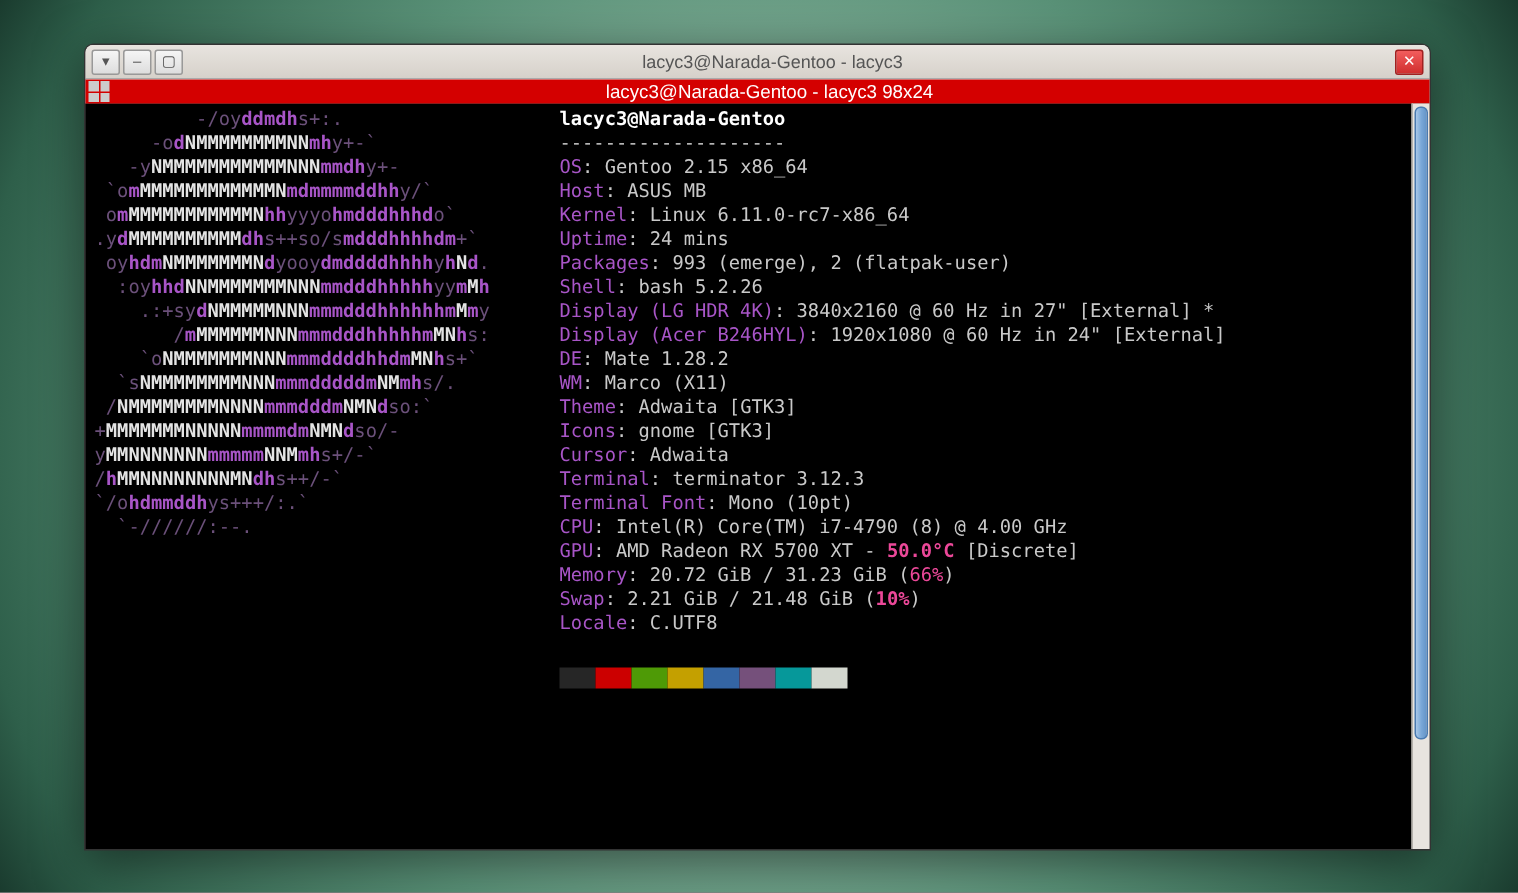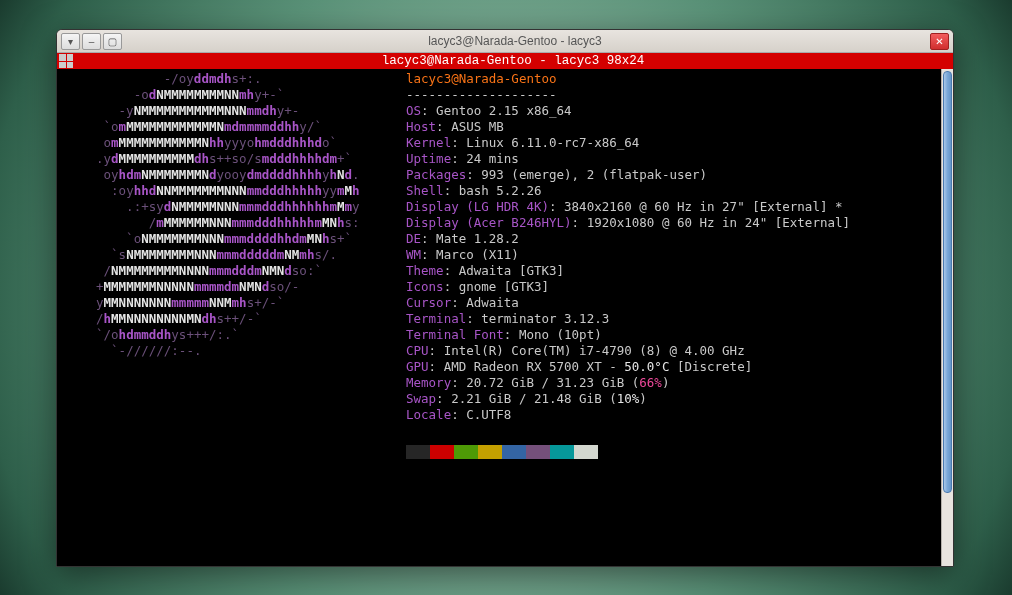--- a/index.html
+++ b/index.html
@@ -73,21 +73,21 @@
   }
   .tbtn.close {
     background: linear-gradient(#f25d5d, #d02e2e);
     color: #fff;
     border-color: #a02020;
   }
   .redbar {
     height: 16px;
     background: #d40000;
     color: #fff;
-    font-family: Liberation Mono, monospace;
+    font-family: Liberation Sans, sans-serif;
     font-size: 12.5px;
     display: flex;
     align-items: center;
     justify-content: center;
     position: relative;
     padding-left: 16px;
   }
   .redbar-icon {
     position: absolute;
     left: 2px;
@@ -110,21 +110,20 @@
   .term {
     flex: 1;
     background: #000;
     color: #ccc;
     font-family: "DejaVu Sans Mono", Menlo, monospace;
     font-size: 12.5px;
     line-height: 16px;
     padding: 2px 4px 2px 6px;
     white-space: pre;
     overflow: hidden;
-    margin-left: 33px;
   }
   .scrollbar {
     width: 11px;
     background: #e8e4df;
     border-left: 1px solid #b5b1ab;
     position: relative;
   }
   .scrollthumb {
     position: absolute;
     left: 1px;
@@ -142,23 +141,23 @@
     width: 310px;
   }
   .info-col {
     flex: 1;
   }
   .w { color: #e4e4e4; font-weight: bold; }
   .m { color: #a855c7; font-weight: bold; } 
   .d { color: #6b507a; } 
   .k { color: #a855c7; font-weight: normal; } 
   .v { color: #c9c9c9; }
-  .g { color: #e5e5e5; }
+  .g { color: #ec4899; font-weight: bold; }
   .y { color: #ec4899; }
-  .user { color: #f97316; font-weight: normal; }
+  .user { color: #ffffff; font-weight: bold; }
 
   .swatches {
     display: flex;
     margin-top: 6px;
     margin-left: 310px;
     height: 22px;
   }
   .sw {
     width: 24px;
     height: 14px;

